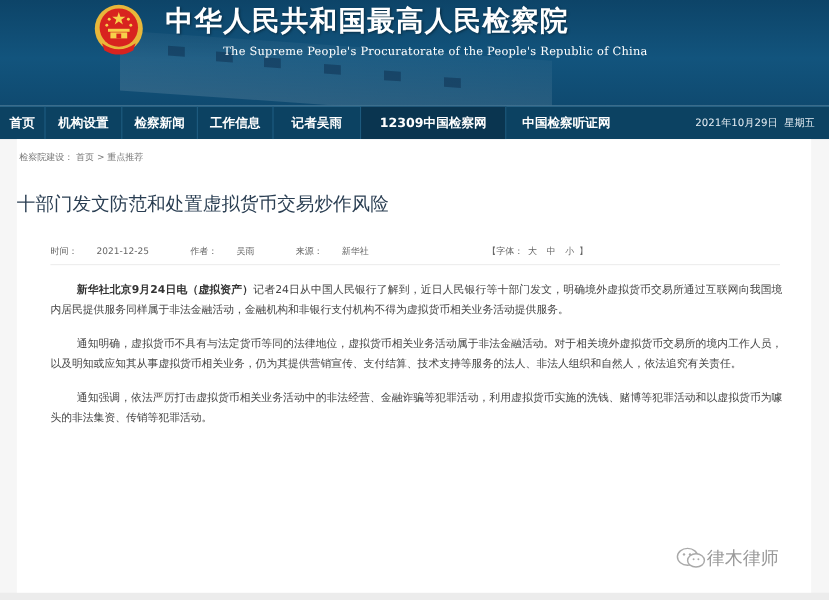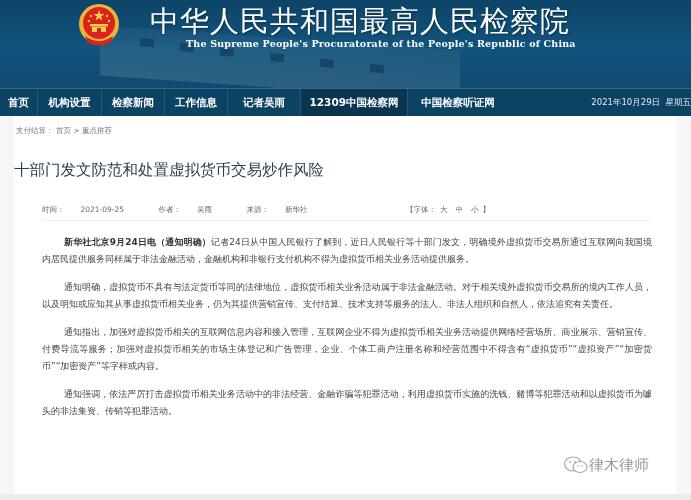--- a/index.html
+++ b/index.html
@@ -15,40 +15,39 @@
     position: absolute; left: 100px; top: 38px; width: 360px; height: 50px;
     background: linear-gradient(180deg, rgba(255,255,255,0.04), rgba(255,255,255,0.12));
     transform: skewY(4deg);
   }
   .header .building .win { position: absolute; width: 14px; height: 8px; background: rgba(10,40,70,0.45); }
   .emblem {
     position: absolute; left: 75px; top: 2px; width: 48px; height: 48px;
   }
   .site-title {
     position: absolute; left: 138px; top: 2px; font-family: "DejaVu Serif", "Liberation Serif", serif;
-    font-weight: normal; font-size: 29px; color: #ffffff; letter-spacing: 1px; white-space: nowrap;
+    font-weight: bold; font-size: 23px; color: #ffffff; letter-spacing: 1px; white-space: nowrap;
     text-shadow: 1px 1px 2px rgba(0,0,0,0.4);
-    margin-left: 12px;
   }
   .site-subtitle {
     position: absolute; left: 186px; top: 38px; font-family: "DejaVu Serif", "Liberation Serif", serif;
-    font-weight: bold; font-size: 9.5px; color: #ffffff; white-space: nowrap; letter-spacing: 0.2px;
+    font-weight: normal; font-size: 9.5px; color: #ffffff; white-space: nowrap; letter-spacing: 0.2px;
   }
 
   .nav {
     position: absolute; left: 0; top: 88px; width: 691px; height: 28px;
     background: #0c4262; border-top: 1px solid #2f6a8e; display: flex; align-items: center;
   }
   .nav .item {
     height: 28px; display: flex; align-items: center; justify-content: center;
     color: #ffffff; font-size: 10.5px; font-weight: bold; white-space: nowrap;
     border-right: 1px solid #1d5a7e; padding: 0 0;
   }
   .nav .item.active { background: #0a3550; }
-  .nav .date { color: #e6eef4; font-size: 8.5px; margin-left: auto; padding-right: 0; white-space: nowrap; }
+  .nav .date { color: #e6eef4; font-size: 8.5px; margin-left: auto; padding-right: 12px; white-space: nowrap; }
 
   .content {
     position: absolute; left: 0; top: 116px; width: 691px; height: 384px; background: #f6f6f6;
   }
   .card {
     position: absolute; left: 14px; top: 0; width: 662px; height: 384px; background: #ffffff;
   }
   .breadcrumb { position: absolute; left: 2px; top: 10px; font-size: 7.5px; color: #777; white-space: nowrap; }
   .article-title {
     position: absolute; left: 0; width: 662px; top: 44px; text-align: left;
@@ -97,55 +96,54 @@
   <div class="site-title">中华人民共和国最高人民检察院</div>
   <div class="site-subtitle">The Supreme People's Procuratorate of the People's Republic of China</div>
 </div>
 
 <div class="nav">
   <div class="item" style="width:38px">首页</div>
   <div class="item" style="width:64px">机构设置</div>
   <div class="item" style="width:63px">检察新闻</div>
   <div class="item" style="width:63px">工作信息</div>
   <div class="item" style="width:73px">记者吴雨</div>
-  <div class="item active" style="width:107px">12309中国检察网</div>
+  <div class="item active" style="width:121px">12309中国检察网</div>
   <div class="item" style="width:100px;border-right:none">中国检察听证网</div>
   <div class="date">
     <span>2021年10月29日</span>&nbsp;
     <span>星期五</span>
   </div>
 </div>
 
 <div class="content">
   <div class="card">
     <div class="breadcrumb">
-      <span>支付结算：</span>
+      <span>检察院建设：</span>
       <span>首页</span>
       <span>&gt;</span>
       <span>重点推荐</span>
     </div>
 
     <div class="article-title">十部门发文防范和处置虚拟货币交易炒作风险</div>
 
     <div class="meta">
-      <span><span>时间：</span><span>2021-09-25</span></span>
+      <span><span>时间：</span><span>2021-12-25</span></span>
       <span><span>作者：</span><span>吴雨</span></span>
       <span><span>来源：</span><span>新华社</span></span>
     </div>
 
     <div class="fontsize">
       <span>【字体：</span><span class="opt">大</span><span class="opt">中</span><span class="opt">小</span><span>】</span>
     </div>
 
     <div class="divider"></div>
 
     <div class="body-text">
-      <p class="para"><b>新华社北京9月24日电（通知明确）</b><span>记者24日从中国人民银行了解到，近日人民银行等十部门发文，明确境外虚拟货币交易所通过互联网向我国境内居民提供服务同样属于非法金融活动，金融机构和非银行支付机构不得为虚拟货币相关业务活动提供服务。</span></p>
+      <p class="para"><b>新华社北京9月24日电（虚拟资产）</b><span>记者24日从中国人民银行了解到，近日人民银行等十部门发文，明确境外虚拟货币交易所通过互联网向我国境内居民提供服务同样属于非法金融活动，金融机构和非银行支付机构不得为虚拟货币相关业务活动提供服务。</span></p>
       <p class="para">通知明确，虚拟货币不具有与法定货币等同的法律地位，虚拟货币相关业务活动属于非法金融活动。对于相关境外虚拟货币交易所的境内工作人员，以及明知或应知其从事虚拟货币相关业务，仍为其提供营销宣传、支付结算、技术支持等服务的法人、非法人组织和自然人，依法追究有关责任。</p>
-      <p class="para">通知指出，加强对虚拟货币相关的互联网信息内容和接入管理，互联网企业不得为虚拟货币相关业务活动提供网络经营场所、商业展示、营销宣传、付费导流等服务；加强对虚拟货币相关的市场主体登记和广告管理，企业、个体工商户注册名称和经营范围中不得含有“虚拟货币”“虚拟资产”“加密货币”“加密资产”等字样或内容。</p>
       <p class="para">通知强调，依法严厉打击虚拟货币相关业务活动中的非法经营、金融诈骗等犯罪活动，利用虚拟货币实施的洗钱、赌博等犯罪活动和以虚拟货币为噱头的非法集资、传销等犯罪活动。</p>
     </div>
   </div>
 </div>
 
 <div class="watermark">
   <svg width="26" height="20" viewBox="0 0 26 20">
     <ellipse cx="10" cy="9" rx="8.5" ry="7" fill="none" stroke="#a9a9a9" stroke-width="1.2"></ellipse>
     <ellipse cx="17" cy="12" rx="7" ry="5.5" fill="#fff" stroke="#a9a9a9" stroke-width="1.2"></ellipse>
     <circle cx="7" cy="7" r="1" fill="#a9a9a9"></circle>

